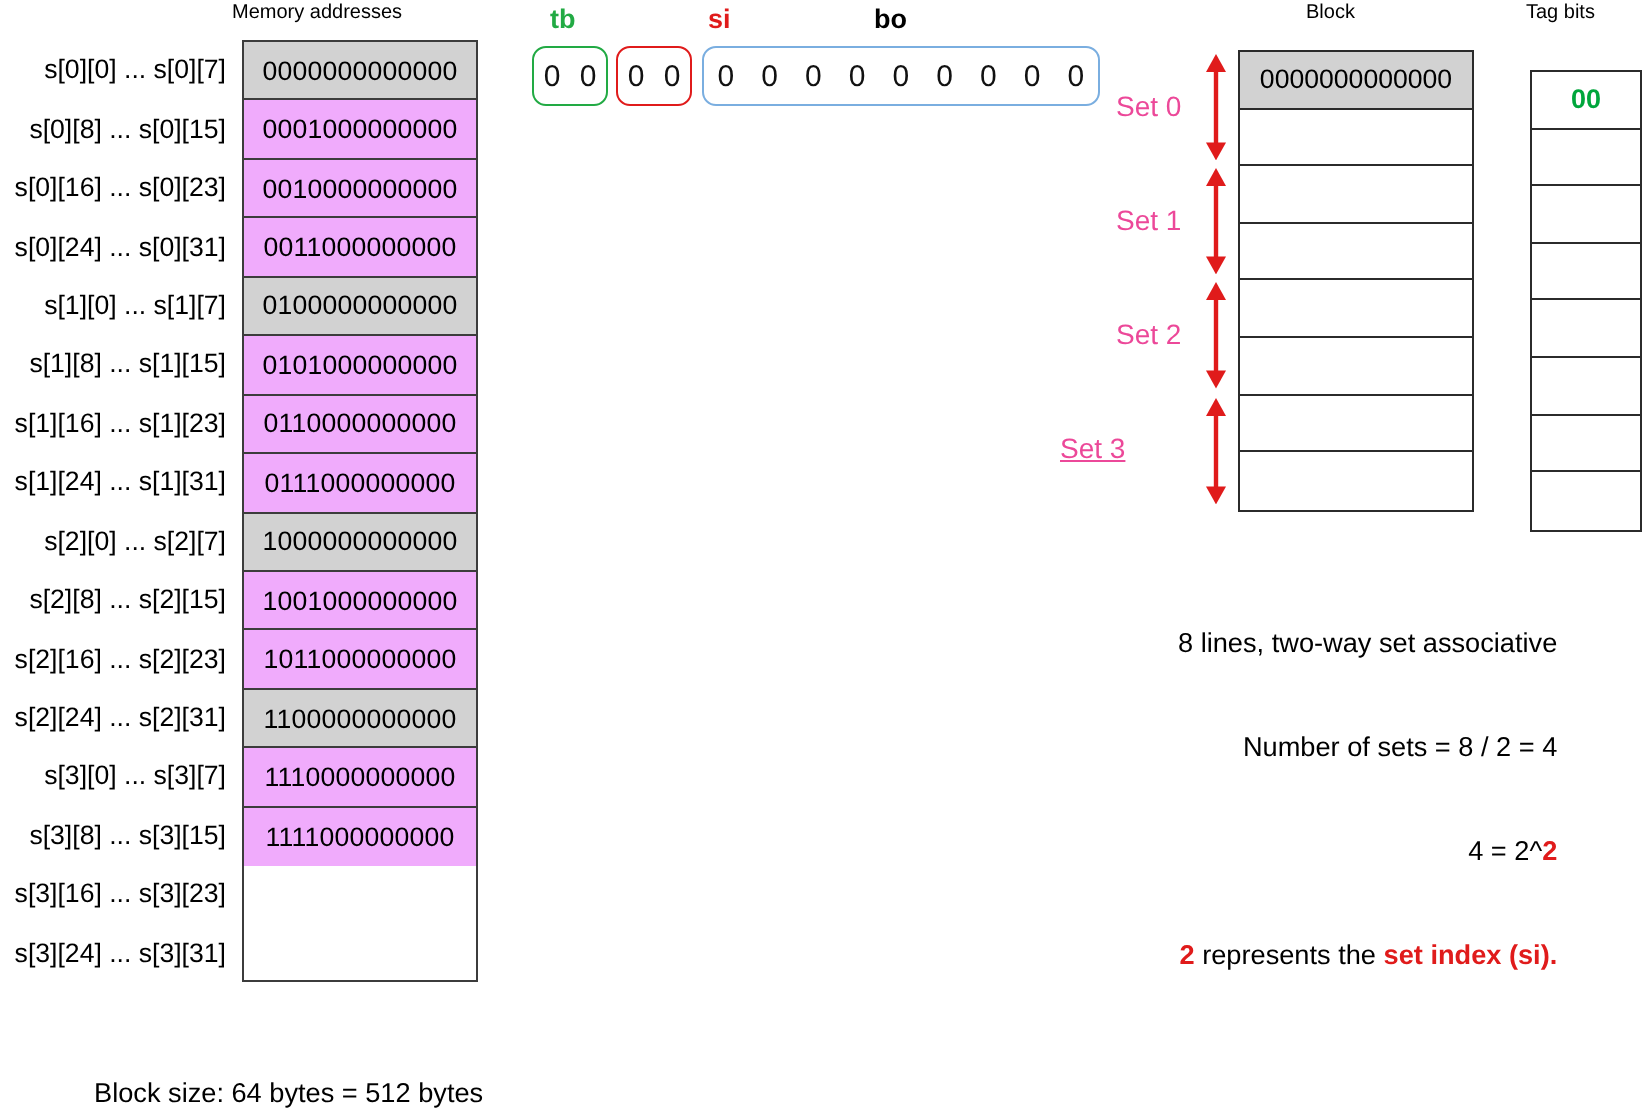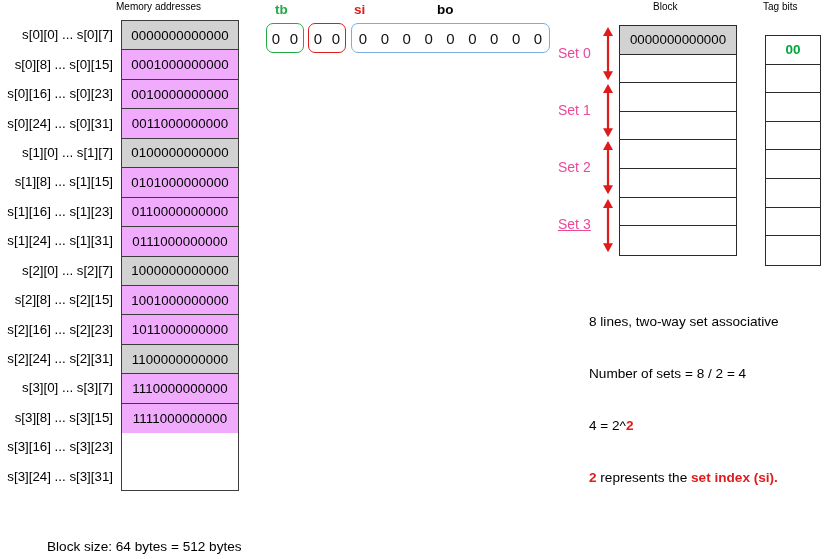--- a/index.html
+++ b/index.html
@@ -52,21 +52,21 @@
            display:flex;align-items:center;justify-content:center;
            font-size:13.5px;font-weight:bold;background:#fff;}
   .tag-row:last-child{border-bottom:none;}
   .tag-val{color:#00a63c;}
 
   
   .set-label{position:absolute;color:#ec4899;font-size:14px;white-space:nowrap;}
   .set-arrow{position:absolute;left:601px;width:14px;}
 
   
-  .note{position:absolute;font-size:13.6px;line-height:17.4px;white-space:pre;}
+  .note{position:absolute;font-size:13.6px;line-height:17.4px;white-space:pre;text-align:right;}
   .k-red{color:#e01b1b;font-weight:bold;}
 </style>
 </head>
 <body>
 
 <div class="abs col-header" style="left:116px;top:1px;">Memory addresses</div>
 <div class="abs col-header" style="left:653px;top:1px;">Block</div>
 <div class="abs col-header" style="left:763px;top:1px;">Tag bits</div>
 
 <div class="bitlabel" id="tb-label">tb</div>
@@ -145,21 +145,21 @@
       <line x1="7" y1="4" x2="7" y2="49.20000000000002" stroke="#e01b1b" stroke-width="2.2"></line>
       <polygon points="7,0 12,9 2,9" fill="#e01b1b"></polygon>
       <polygon points="7,53.20000000000002 12,44.20000000000002 2,44.20000000000002" fill="#e01b1b"></polygon>
     </svg>
     <div class="set-label" style="left: 558px; top: 159px;">Set 2</div>
     <svg class="set-arrow" width="14" height="53.19999999999999" style="top: 198.6px;">
       <line x1="7" y1="4" x2="7" y2="49.19999999999999" stroke="#e01b1b" stroke-width="2.2"></line>
       <polygon points="7,0 12,9 2,9" fill="#e01b1b"></polygon>
       <polygon points="7,53.19999999999999 12,44.19999999999999 2,44.19999999999999" fill="#e01b1b"></polygon>
     </svg>
-    <div class="set-label" style="left: 558px; top: 216.2px; text-decoration: underline;">Set 3</div>
+    <div class="set-label" style="left: 530px; top: 216.2px; text-decoration: underline;">Set 3</div>
   </div>
 
 <div id="cache-table">
     <div class="cache-row shaded">0000000000000</div>
     <div class="cache-row"></div>
     <div class="cache-row"></div>
     <div class="cache-row"></div>
     <div class="cache-row"></div>
     <div class="cache-row"></div>
     <div class="cache-row"></div>

